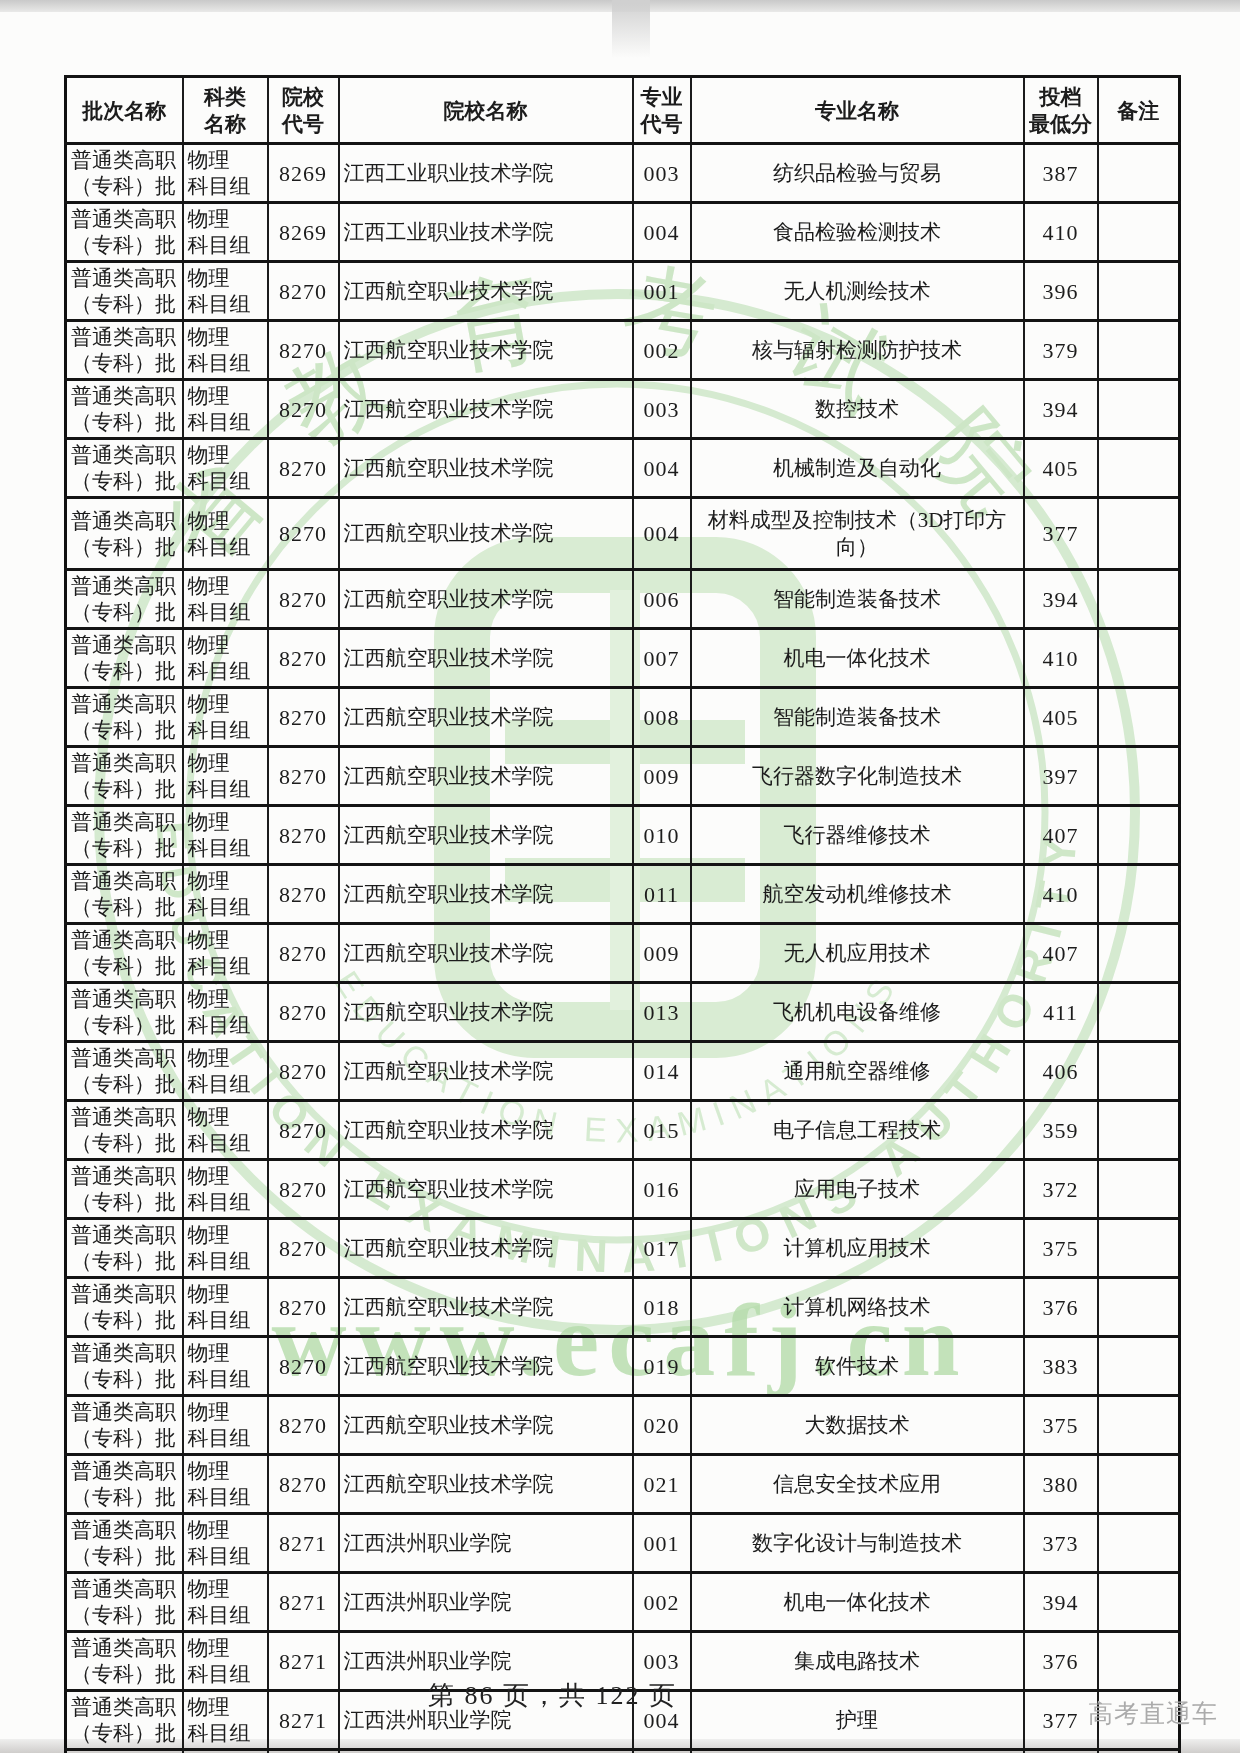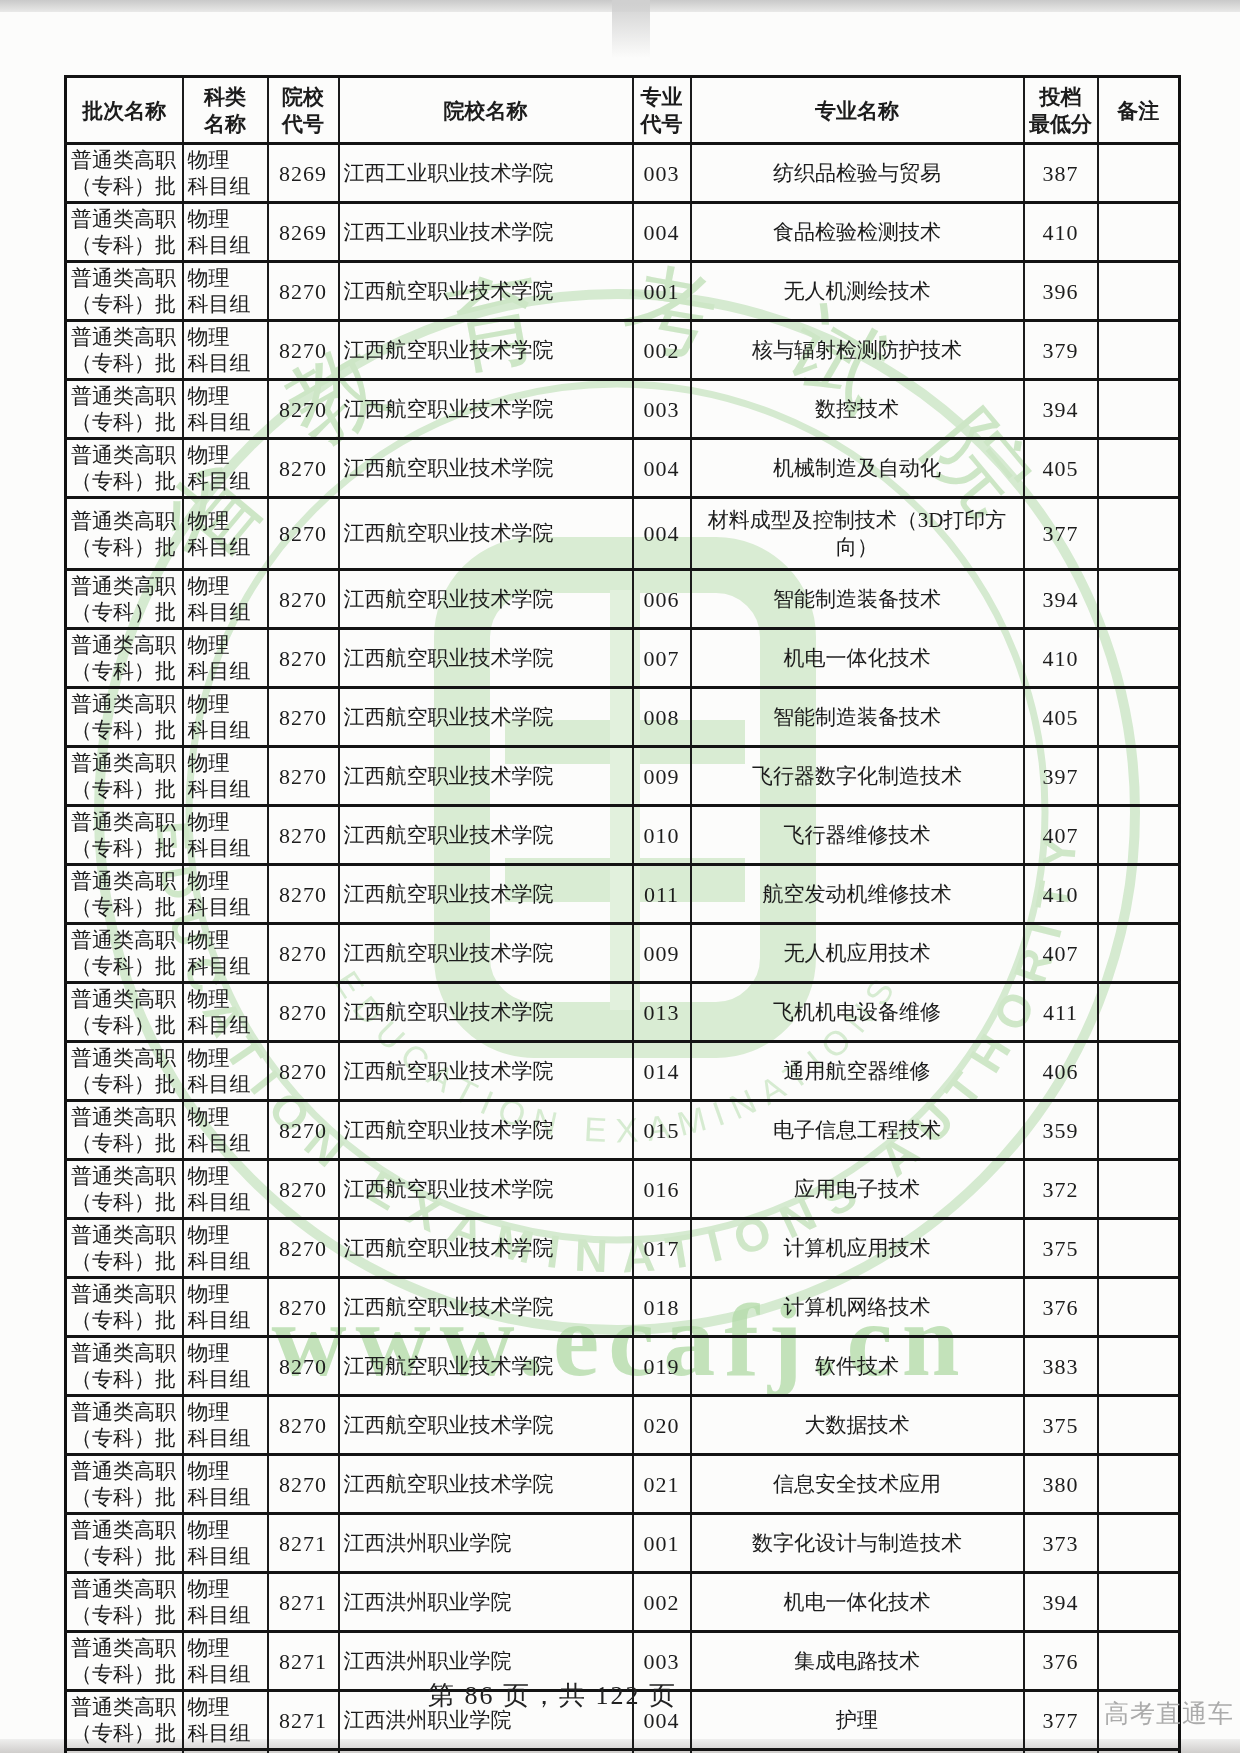--- a/index.html
+++ b/index.html
@@ -56,21 +56,21 @@
   .c-batch div,.c-subject div{line-height:26px;}
   .c-code,.c-mcode,.c-score{text-align:center;font-size:22px;letter-spacing:1px;}
   .c-school{text-align:left;padding-left:9px;}
   .c-mname{text-align:center;padding-left:9px;}
   
   .page-footer{
     position:absolute;left:64px;top:1678px;width:977px;z-index:1;
     text-align:center;font-size:26px;letter-spacing:2px;color:#222;
   }
   .brand-watermark{
-    position:absolute;right:6px;top:1697px;z-index:1;
+    position:absolute;right:22px;top:1697px;z-index:1;
     font-family:"Liberation Sans","DejaVu Sans",sans-serif;
     font-size:25px;color:#ababab;letter-spacing:1px;
   }
 </style>
 </head>
 <body>
 
 <div class="scan-edge-top"></div>
 <div class="scan-streak"></div>
 <div class="scan-edge-bottom"></div>

